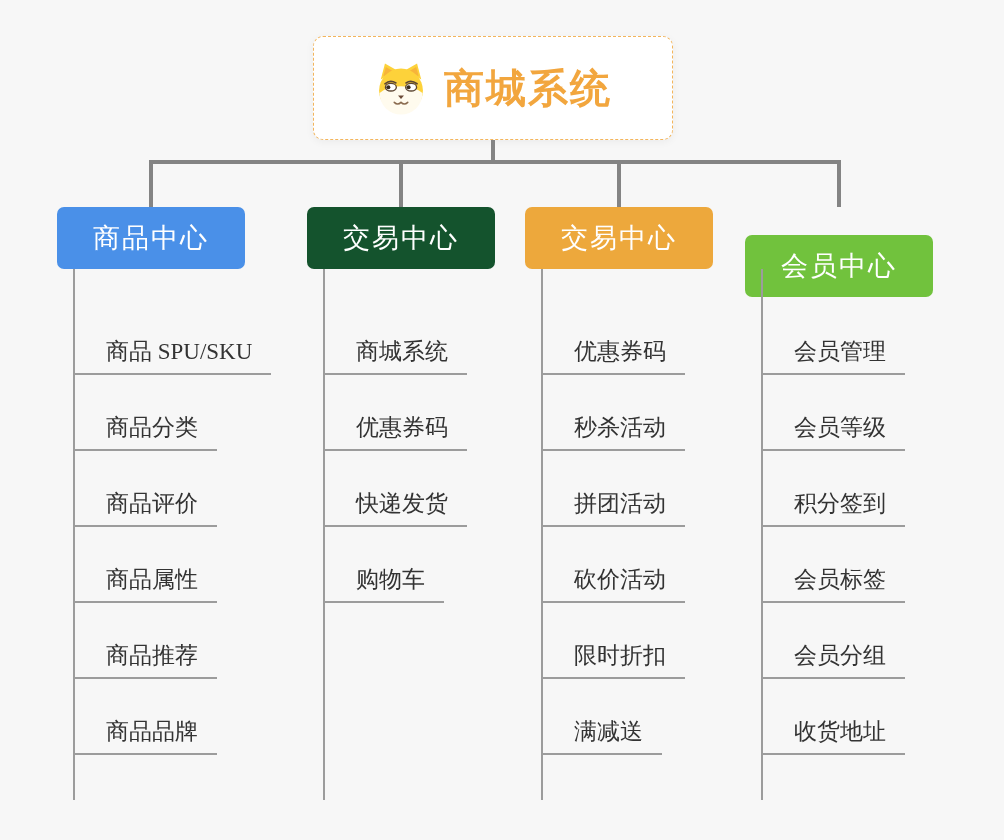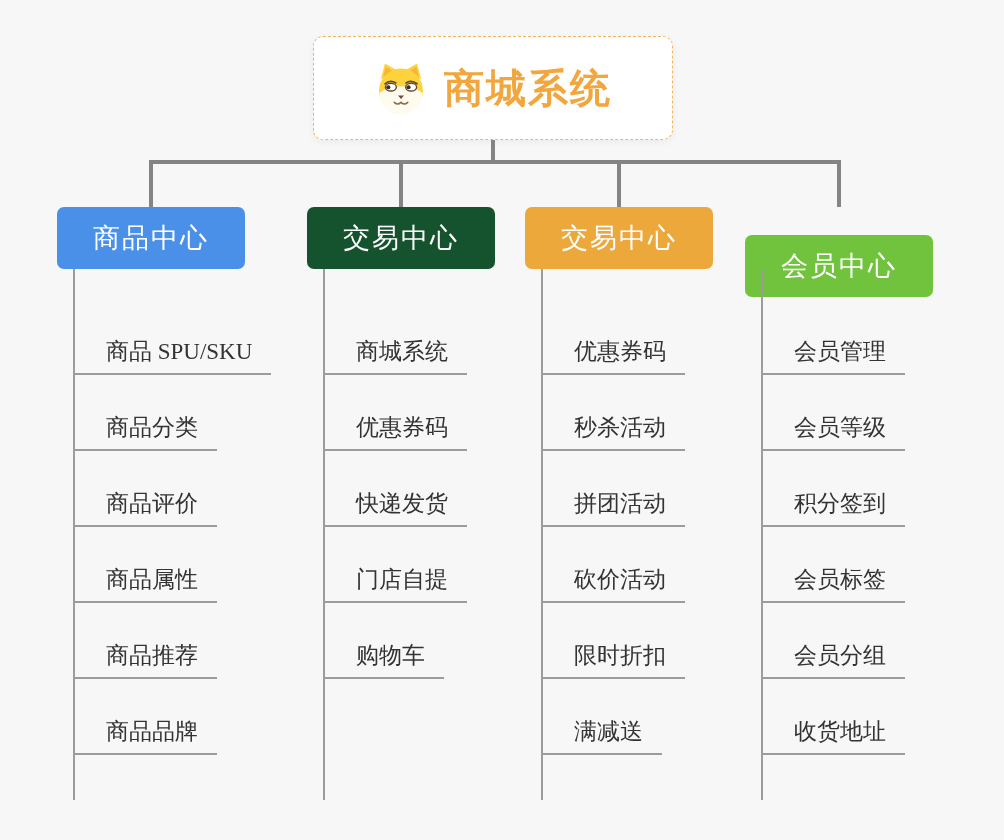--- a/index.html
+++ b/index.html
@@ -120,21 +120,20 @@
       </ul>
   </div>
 
   <div class="branch branch-c2">
     <div class="branch-box" style="background: #14532d;">交易中心</div>
     <div class="trunk"></div>
     <ul class="children">
         <li class="leaf">商城系统</li>
         <li class="leaf">优惠券码</li>
         <li class="leaf">快递发货</li>
-        <li class="leaf">门店自提</li>
         <li class="leaf">购物车</li>
       </ul>
   </div>
 
   <div class="branch branch-c3">
     <div class="branch-box" style="background: rgb(237, 168, 60);">交易中心</div>
     <div class="trunk"></div>
     <ul class="children">
         <li class="leaf">优惠券码</li>
         <li class="leaf">秒杀活动</li>

